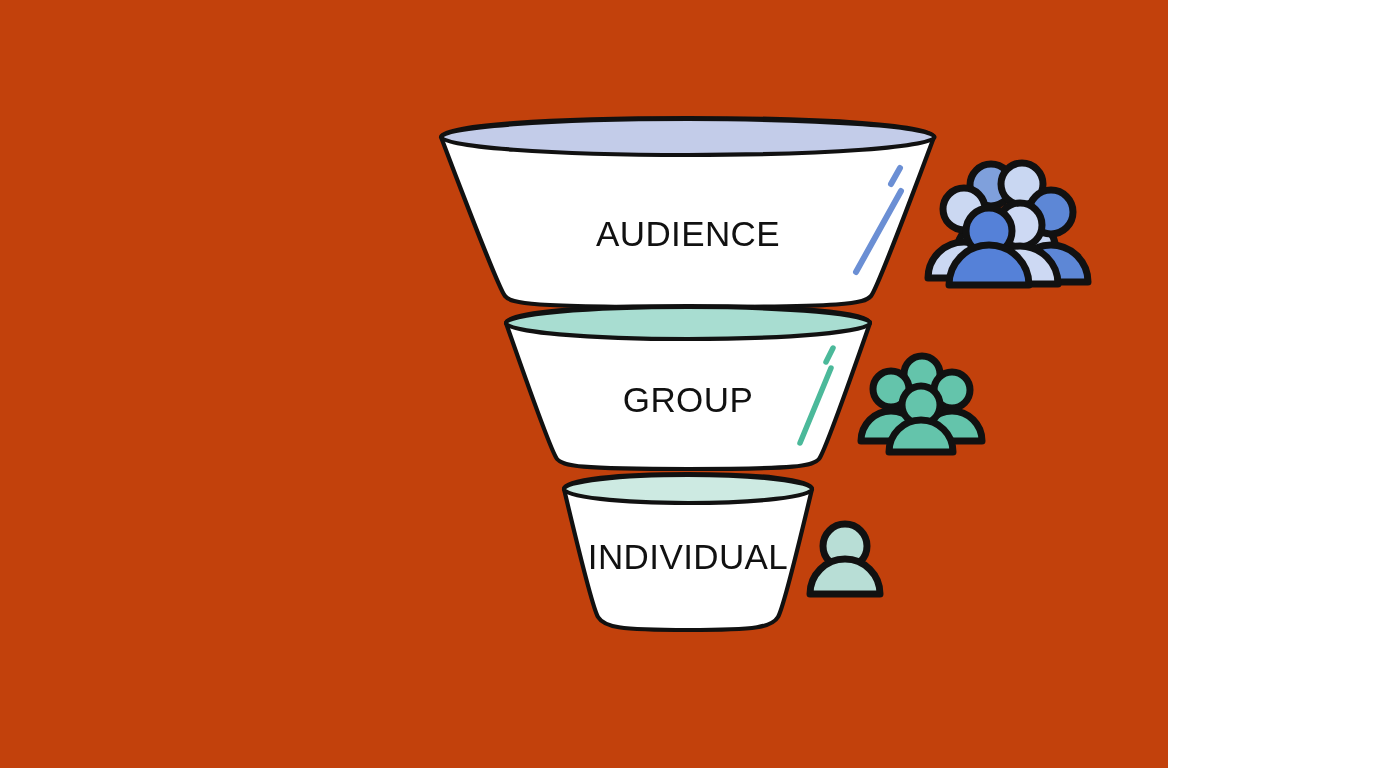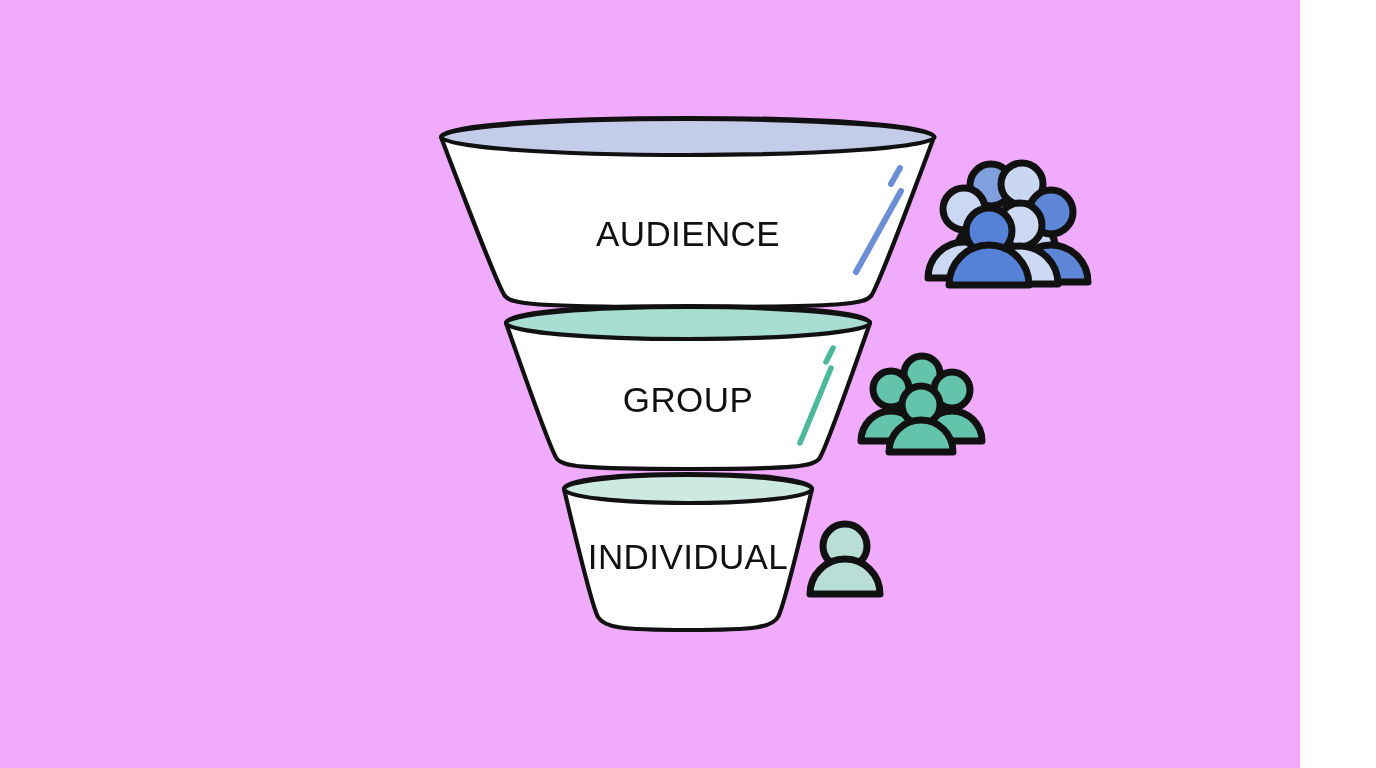--- a/index.html
+++ b/index.html
@@ -9,23 +9,23 @@
     background: #ffffff;
   }
   body {
     width: 1376px;
     height: 768px;
     overflow: hidden;
     font-family: "Liberation Sans", sans-serif;
   }
   #canvas {
     position: relative;
-    width: 1300px;
+    width: 1168px;
     height: 768px;
-    background: #f0abfc;
+    background: #c2410c;
   }
   svg.diagram {
     position: absolute;
     top: 0;
     left: 0;
     width: 1376px;
     height: 768px;
   }
   .stage-label {
     font-family: "Liberation Sans", sans-serif;

